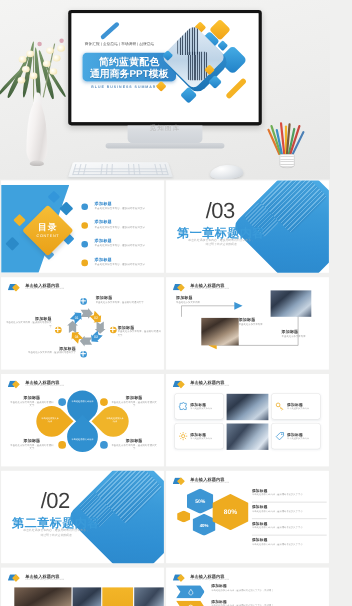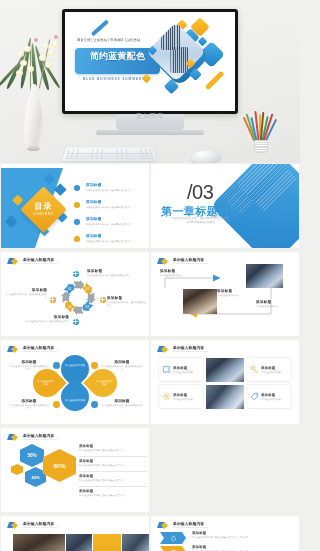--- a/index.html
+++ b/index.html
@@ -203,20 +203,21 @@
 
 <div class="page">
   <div class="hero">
     <div class="mon">
       <div class="mon-screen">
         <div class="ts">
           <div class="ts-bar"></div>
           <div class="ts-tag">商务汇报 | 企划总结 | 市场调研 | 品牌总结</div>
           <div class="ts-title">
             <span class="ts-t1">简约蓝黄配色</span>
+            <span class="ts-t2">通用商务PPT模板</span>
           </div>
           <div class="ts-sub">BLUE BUSINESS SUMMARY</div>
           <div class="ts-deco">
             <div class="sq y" style="left:113px;top:9px;width:8px;height:8px;transform:rotate(45deg)"></div>
             <div class="sq y" style="left:128px;top:8px;width:14px;height:14px;transform:rotate(45deg)"></div>
             <div class="sq b" style="left:119px;top:19px;width:13px;height:13px;transform:rotate(45deg)"></div>
             <div class="sq b" style="left:134px;top:26px;width:7px;height:7px;transform:rotate(45deg)"></div>
             <div class="sq b" style="left:137px;top:33px;width:19px;height:19px;transform:rotate(45deg)"></div>
             <div class="sq d" style="left:93px;top:23px;width:43px;height:43px;transform:rotate(45deg)"></div>
             <div class="ts-photo" style="left:90px;top:19px;width:42px;height:42px;transform:rotate(45deg)"></div>
@@ -517,20 +518,26 @@
           <div class="card-tx">
             <div class="tt dk">添加标题</div>
             <div class="bd">单击此处添加文本内容</div>
           </div>
         </div>
       </div>
     </div>
 
     <div class="row">
 
+      <div class="slide">
+        <div class="s2-shape"></div>
+        <div class="s2-num">/02</div>
+        <div class="s2-title">第二章标题内容</div>
+        <div class="s2-body">单击此处添加文本内容，建议用时考虑到文字大小，简洁明了地表达你的观点</div>
+      </div>
 
       <div class="slide">
         <div class="hdr">
           <span class="hdr-ico">
               <i class="p1"></i>
               <i class="p2"></i>
             </span>
           <span class="hdr-txt">
             <b>单击输入标题内容</b>
             <s>Click here to add your title text here</s>

